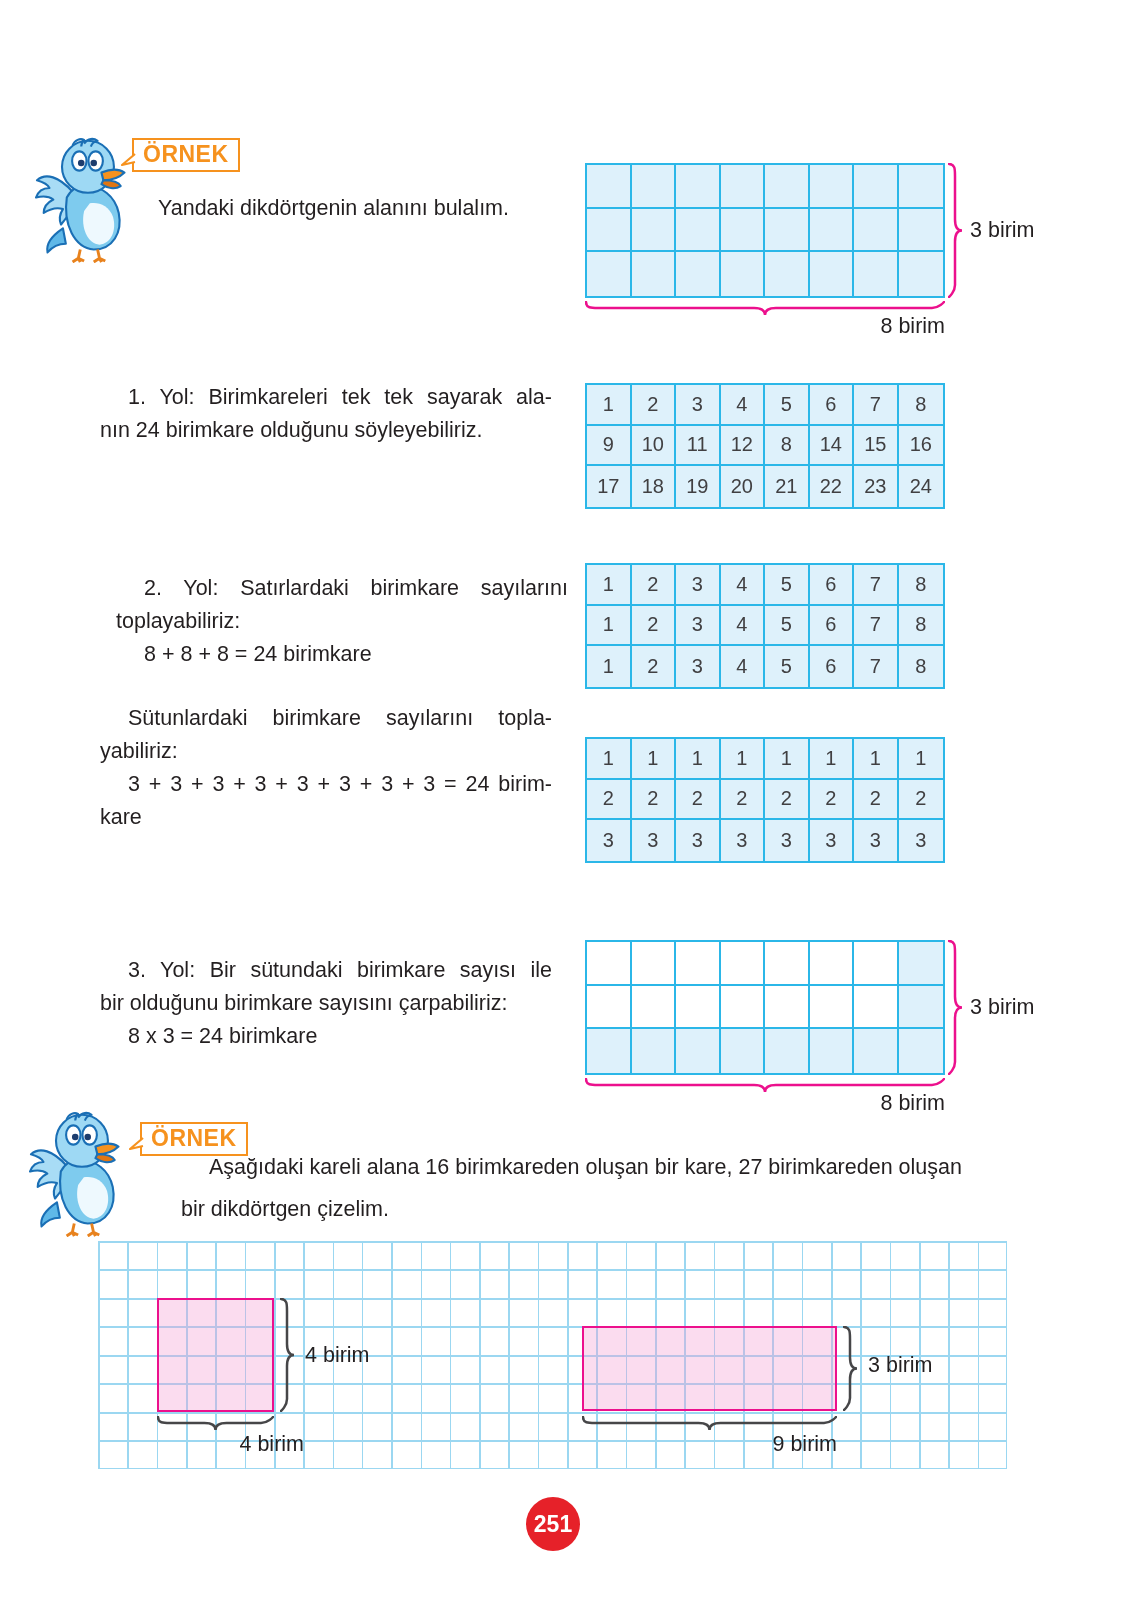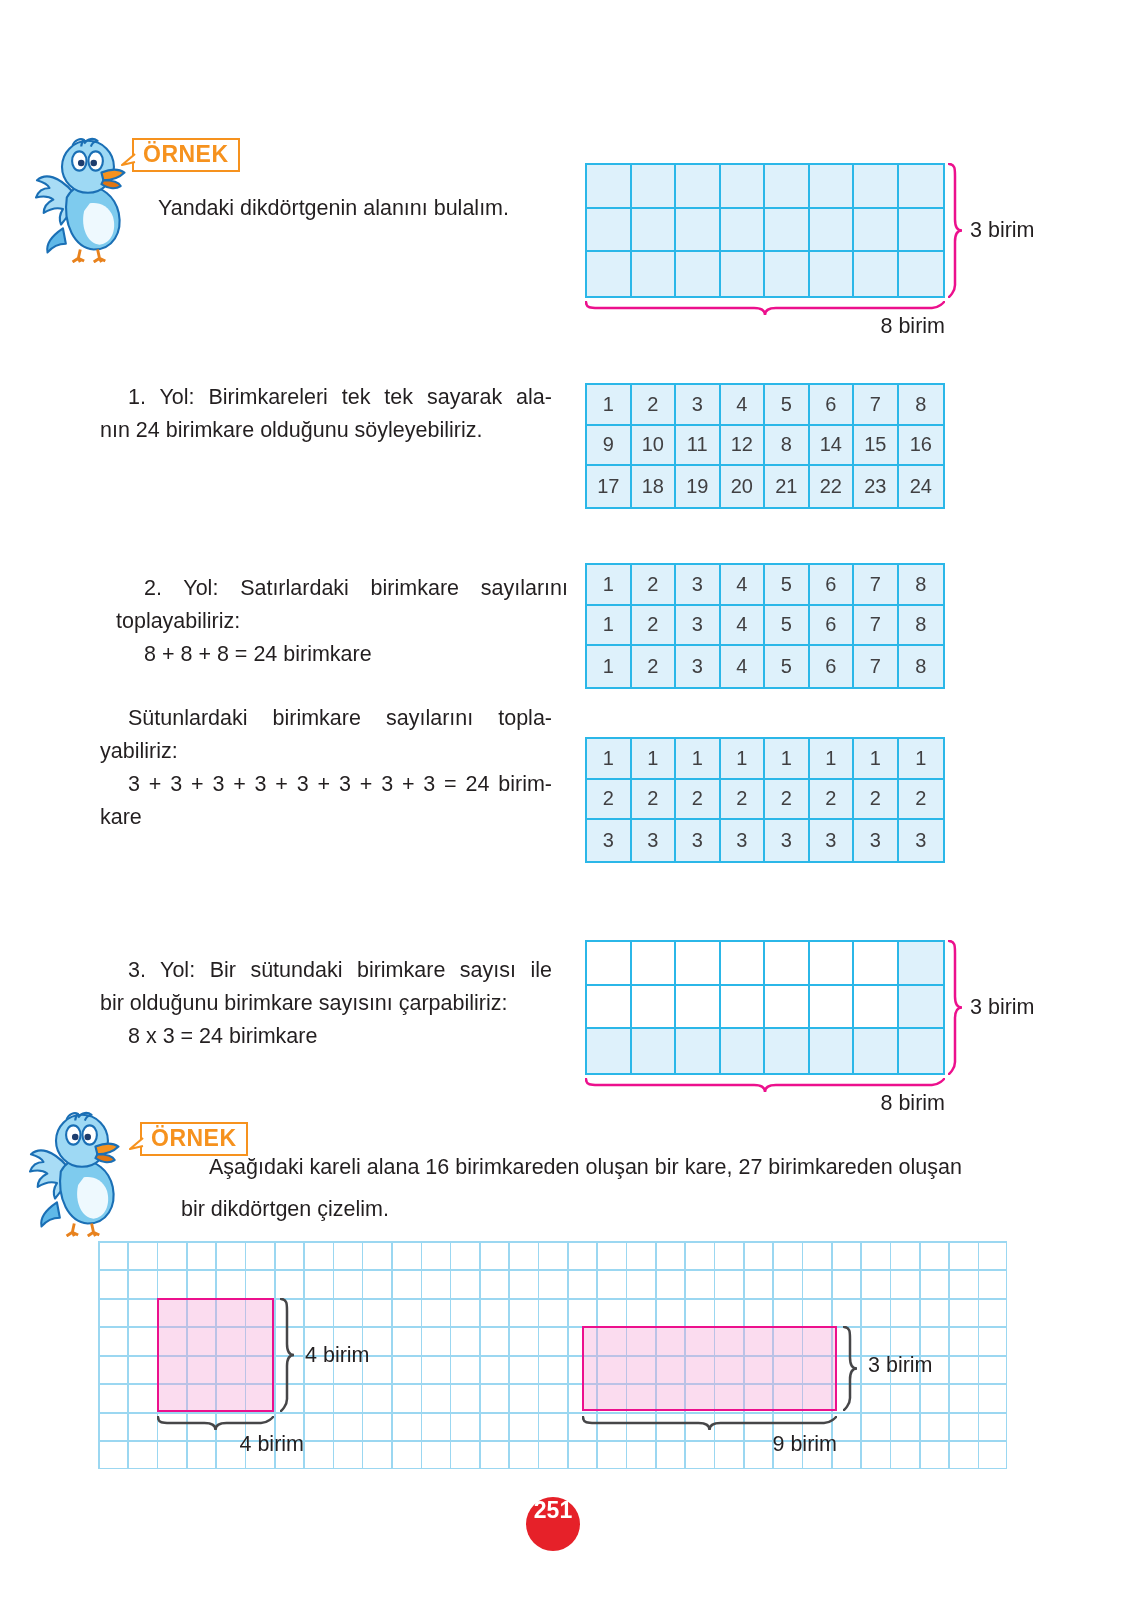--- a/index.html
+++ b/index.html
@@ -30,21 +30,21 @@
   .badge .tail{position:absolute;left:-13px;top:12px;line-height:0;}
   
   .biggrid{position:absolute;left:98px;top:1241px;width:909px;height:228px;box-sizing:border-box;
     background-image:
       repeating-linear-gradient(to right,#9bd7f1 0 1.6px,transparent 1.6px 29.32px),
       repeating-linear-gradient(to bottom,#9bd7f1 0 1.6px,transparent 1.6px 28.5px);
     border-right:1.6px solid #9bd7f1;border-bottom:1.6px solid #9bd7f1;}
   .pinkshape{position:absolute;background:rgba(245,158,212,.36);border:2.5px solid #ec108d;box-sizing:border-box;}
   .pagecirc{position:absolute;left:526px;top:1497px;width:54px;height:54px;border-radius:50%;
             background:#e62129;color:#fff;font-weight:bold;font-size:23px;
-            display:flex;align-items:flex-start;justify-content:center;}
+            display:flex;align-items:center;justify-content:center;}
   .birdbox{position:absolute;line-height:0;}
 </style>
 </head>
 <body>
 
 <div class="page">
 
   <div class="birdbox" style="left:34px;top:136px;">
     <svg viewBox="0 0 110 132" width="106" height="127">
       <g stroke="#1a6fb5" stroke-width="2.2" stroke-linejoin="round">

